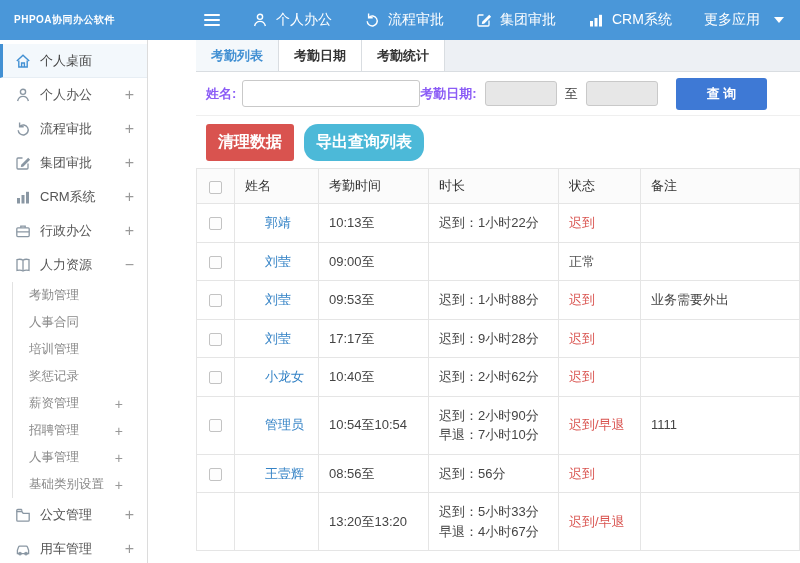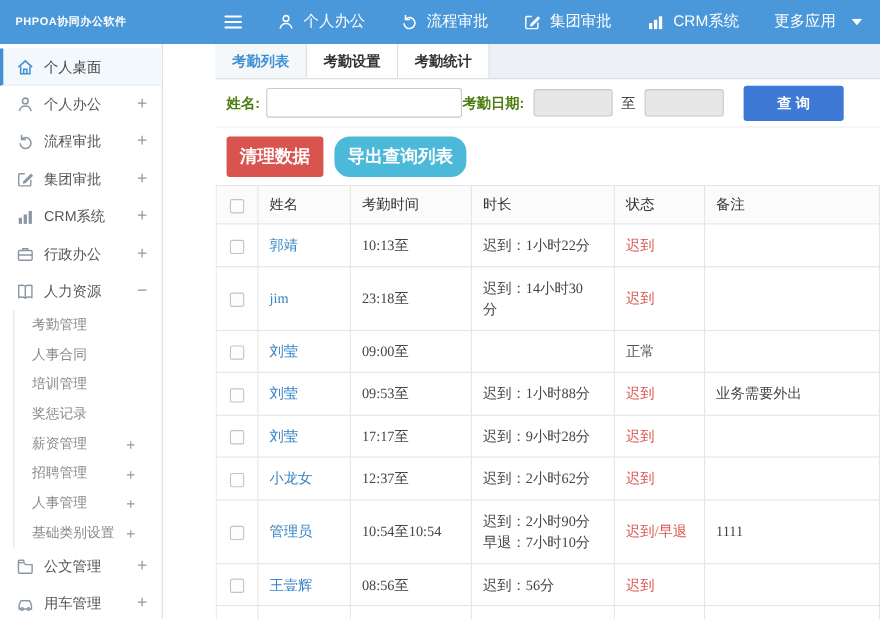--- a/index.html
+++ b/index.html
@@ -34,44 +34,44 @@
 
   
   .main { flex:1; display:flex; flex-direction:column; min-width:0; background:#fff; }
   .tabstrip { height:32px; flex:0 0 32px; background:#edf0f4; border-bottom:1px solid #d9dde1; display:flex; }
   .tab { padding:0 15px; display:flex; align-items:center; font-weight:bold; font-size:13px; background:#fff;
          border-right:1px solid #d9dde1; color:#333; cursor:pointer; }
   .tab:first-child { border-left:none; }
   .tab.active { background:#f4f8fb; color:var(--accent,#4290d3); }
 
   .filterbar { height:44px; flex:0 0 44px; display:flex; align-items:center; padding:0 10px; border-bottom:1px solid #efefef; }
-  .filterbar .flabel { font-weight:bold; color:#4d7c0f; }
+  .filterbar .flabel { font-weight:bold; color:#8b5cf6; }
   .name-input { width:178px; height:27px; border:1px solid #c9c9c9; border-radius:3px; margin-left:6px; padding:0 6px; font:inherit; }
   .date-label { }
   .date-input { width:72px; height:25px; background:#e7e7e7; border:1px solid #c9c9c9; border-radius:3px; margin-left:8px; padding:0 6px; font:inherit; }
   .to-label { margin:0 0 0 8px; color:#444; }
   .date-input.second { margin-left:8px; }
   .search-btn { margin-left:18px; background:var(--search-button,#3e79d5); color:#fff; border:none; border-radius:3px;
     padding:7px 31px; font-weight:bold; font-size:13px; cursor:pointer; font-family:inherit; }
 
   .toolbar { padding:8px 10px 7px; display:flex; gap:10px; }
   .btn { border:none; border-radius:3px; color:#fff; font-weight:bold; font-size:16px; padding:8px 12px; cursor:pointer; font-family:inherit; }
   .btn.danger { background:var(--danger-button,#d9534f); }
   .btn.info { background:var(--info-button,#4cb9d8);border-radius:14px; }
 
   
-  .tablewrap { flex:1; overflow:hidden;font-family:Liberation Serif, serif; }
+  .tablewrap { flex:1; overflow:hidden; }
   table { width:100%; border-collapse:collapse; table-layout:fixed; }
   th,td { border:1px solid #e5e5e5; text-align:left; }
   th { padding:8px 10px; font-weight:normal; color:#333; background:#fbfbfb; }
   td { padding:9px 10px; line-height:1.5; vertical-align:middle; color:#444; }
   td.dur { white-space:pre-line; }
   .cb-cell { text-align:center; padding:8px 0; }
   .cb { display:inline-block; width:13px; height:13px; background:#fdfdfd; border:1px solid #c3c3c3; border-radius:2px; vertical-align:middle; cursor:pointer; }
-  .name-link { color:var(--link,#3583c6); text-decoration:none; cursor:pointer; }
+  .name-link { color:var(--link,#3583c6); text-decoration:none; cursor:pointer;margin-left:20px; }
   td.status { color:#555; }
   td.status.late { color:var(--late-text,#d9534f); }
 </style>
 </head>
 <body>
 
 <div class="app">
 
   <header class="topbar">
     <div class="logo">PHPOA协同办公软件</div>
@@ -252,21 +252,21 @@
           </span>
           <span>用车管理</span>
           <span class="plus">+</span>
         </div>
       </aside>
 
     <main class="main">
 
       <div class="tabstrip" id="tabstrip">
           <div class="tab active">考勤列表</div>
-          <div class="tab">考勤设置</div>
+          <div class="tab">考勤日期</div>
           <div class="tab">考勤统计</div>
         </div>
 
       <div class="filterbar">
         <span class="flabel">姓名:</span>
         <input class="name-input" value="" style="">
         <span class="flabel date-label">考勤日期:</span>
         <input class="date-input" value="" style="">
         <span class="to-label">至</span>
         <input class="date-input second" value="" style="">
@@ -302,29 +302,20 @@
               <tr>
                 <td class="cb-cell"><span class="cb"></span></td>
                 <td><a class="name-link">郭靖</a></td>
                 <td>10:13至</td>
                 <td class="dur">迟到：1小时22分</td>
                 <td class="status late">迟到</td>
                 <td></td>
               </tr>
               <tr>
                 <td class="cb-cell"><span class="cb"></span></td>
-                <td><a class="name-link">jim</a></td>
-                <td>23:18至</td>
-                <td class="dur">迟到：14小时30
-分</td>
-                <td class="status late">迟到</td>
-                <td></td>
-              </tr>
-              <tr>
-                <td class="cb-cell"><span class="cb"></span></td>
                 <td><a class="name-link">刘莹</a></td>
                 <td>09:00至</td>
                 <td class="dur"></td>
                 <td class="status">正常</td>
                 <td></td>
               </tr>
               <tr>
                 <td class="cb-cell"><span class="cb"></span></td>
                 <td><a class="name-link">刘莹</a></td>
                 <td>09:53至</td>
@@ -336,21 +327,21 @@
                 <td class="cb-cell"><span class="cb"></span></td>
                 <td><a class="name-link">刘莹</a></td>
                 <td>17:17至</td>
                 <td class="dur">迟到：9小时28分</td>
                 <td class="status late">迟到</td>
                 <td></td>
               </tr>
               <tr>
                 <td class="cb-cell"><span class="cb"></span></td>
                 <td><a class="name-link">小龙女</a></td>
-                <td>12:37至</td>
+                <td>10:40至</td>
                 <td class="dur">迟到：2小时62分</td>
                 <td class="status late">迟到</td>
                 <td></td>
               </tr>
               <tr>
                 <td class="cb-cell"><span class="cb"></span></td>
                 <td><a class="name-link">管理员</a></td>
                 <td>10:54至10:54</td>
                 <td class="dur">迟到：2小时90分
 早退：7小时10分</td>

